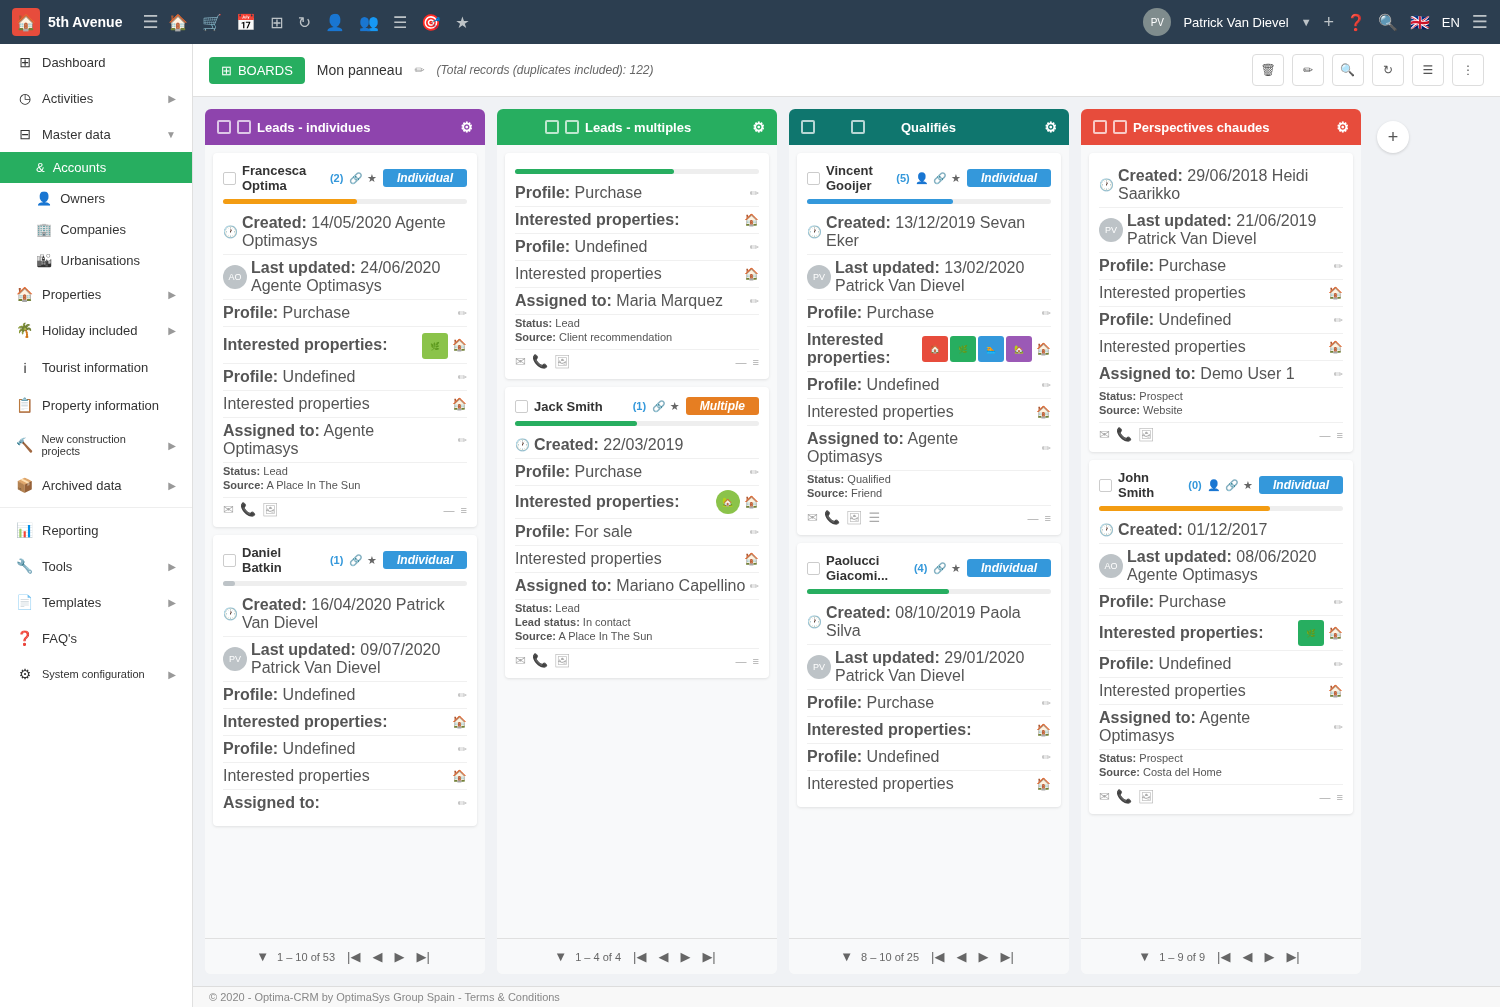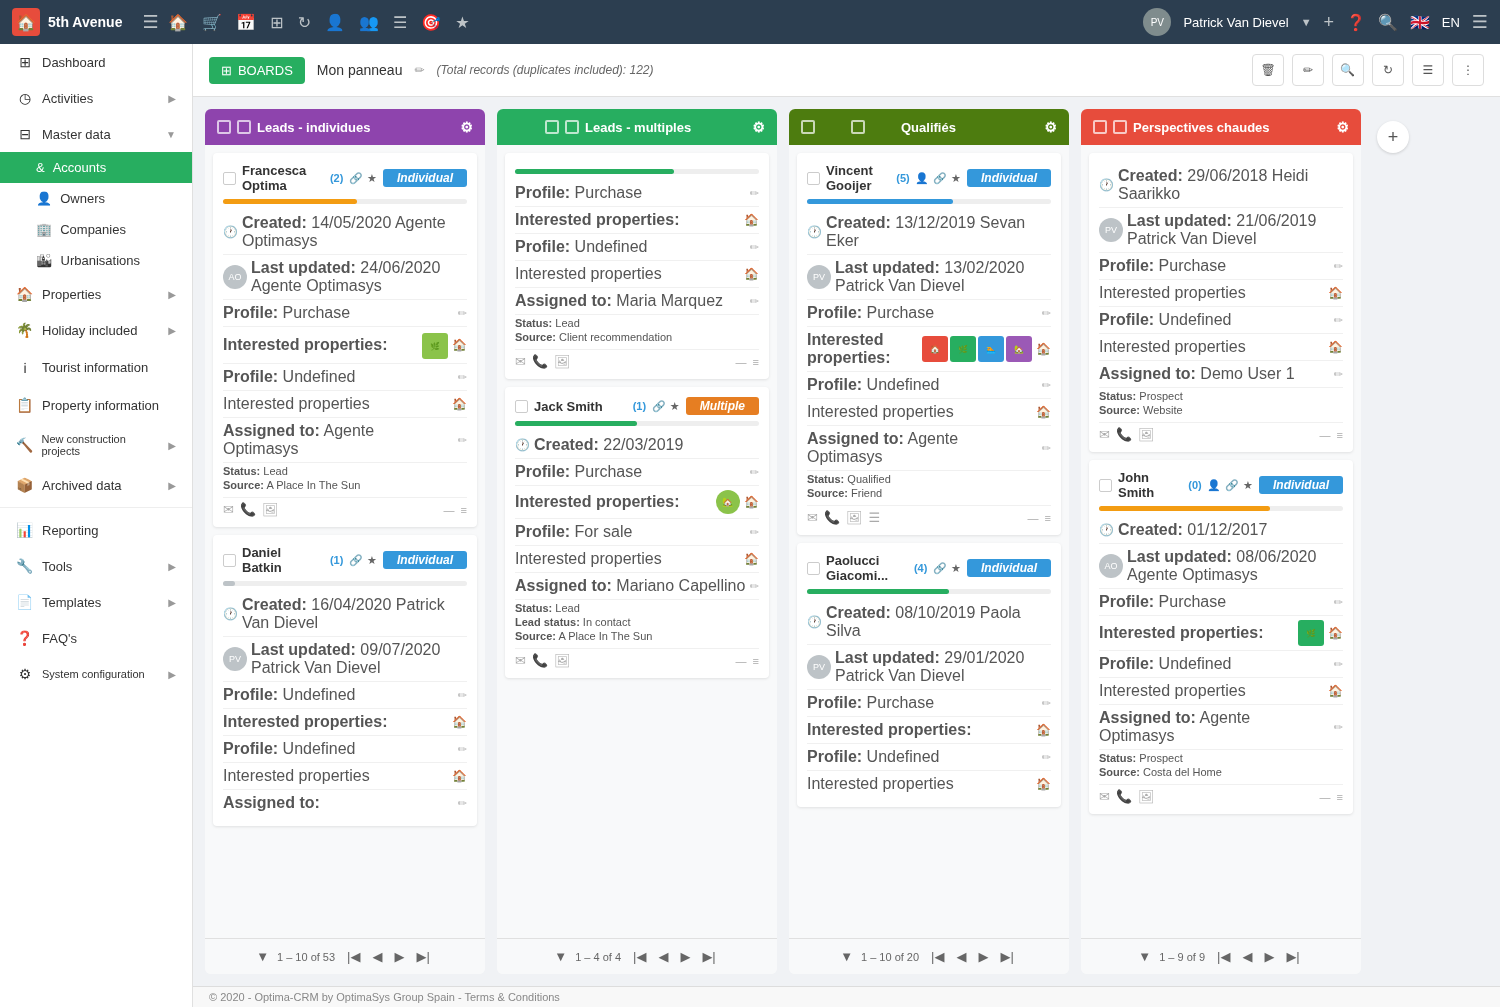--- a/index.html
+++ b/index.html
@@ -181,21 +181,21 @@
       font-weight: bold;
       font-size: 13px;
       color: white;
     }
     .col-header .col-title { flex: 1; }
     .col-gear { cursor: pointer; font-size: 14px; }
     .col-check { width: 14px; height: 14px; border: 2px solid rgba(255,255,255,0.7); border-radius: 2px; }
 
     .col-leads-ind { background: #8e44ad; }
     .col-leads-mult { background: #27ae60; padding-left: 48px; }
-    .col-qualifies { background: #4d7c0f; gap: 36px; }
+    .col-qualifies { background: #0f766e; gap: 36px; }
     .col-perspectives { background: #e74c3c; }
 
     
     .col-cards {
       flex: 1;
       overflow-y: auto;
       padding: 8px;
       display: flex;
       flex-direction: column;
       gap: 8px;
@@ -819,21 +819,21 @@
               <span class="field-edit-icon">✏</span>
             </div>
             <div class="card-field">
               <span class="field-label">Interested properties</span>
               <span class="field-icon">🏠</span>
             </div>
           </div>
         </div>
         <div class="col-footer">
           <span class="col-footer-down">▼</span>
-          <span>1 – 10 of 20</span>
+          <span>8 – 10 of 25</span>
           <div class="col-footer-nav">
             <span class="nav-btn">|◀</span>
             <span class="nav-btn">◀</span>
             <span class="nav-btn">▶</span>
             <span class="nav-btn">▶|</span>
           </div>
         </div>
       </div>
 
       <div class="kanban-col">

